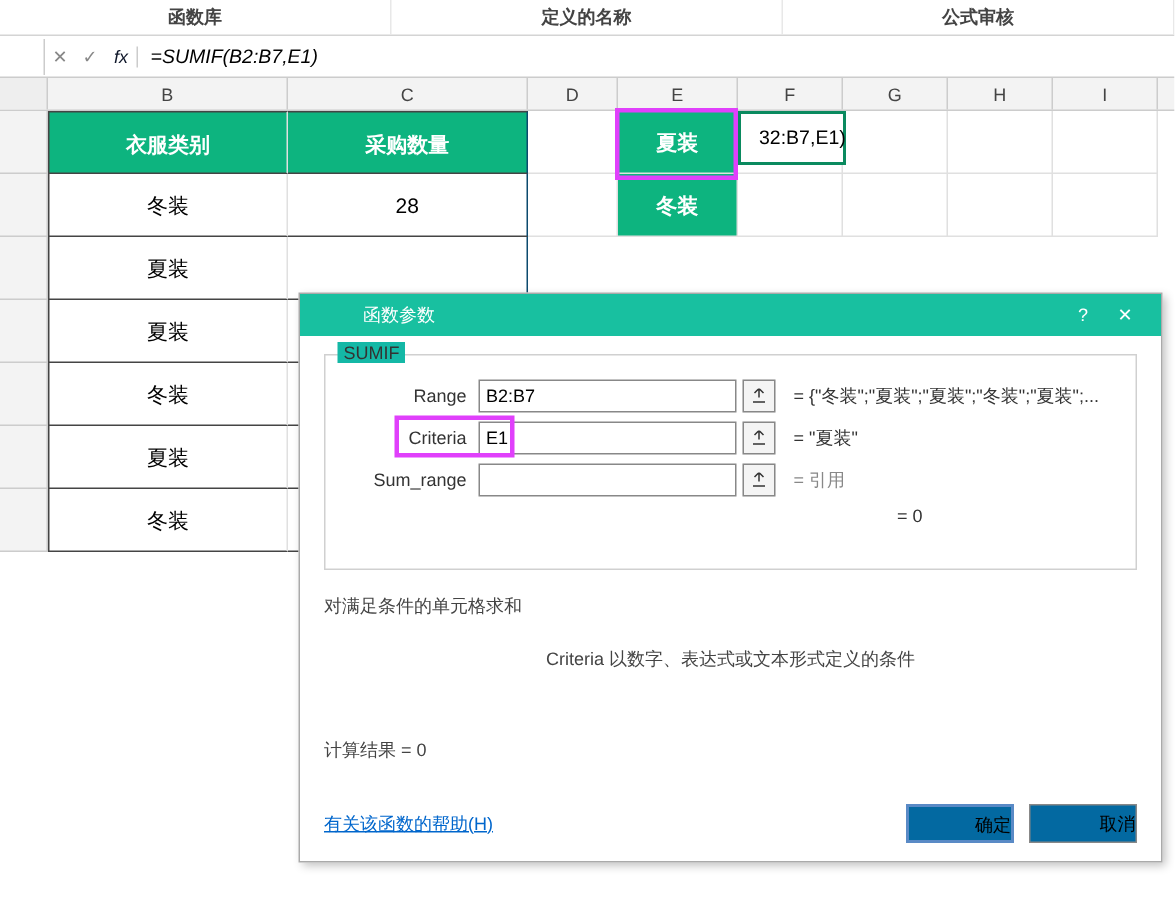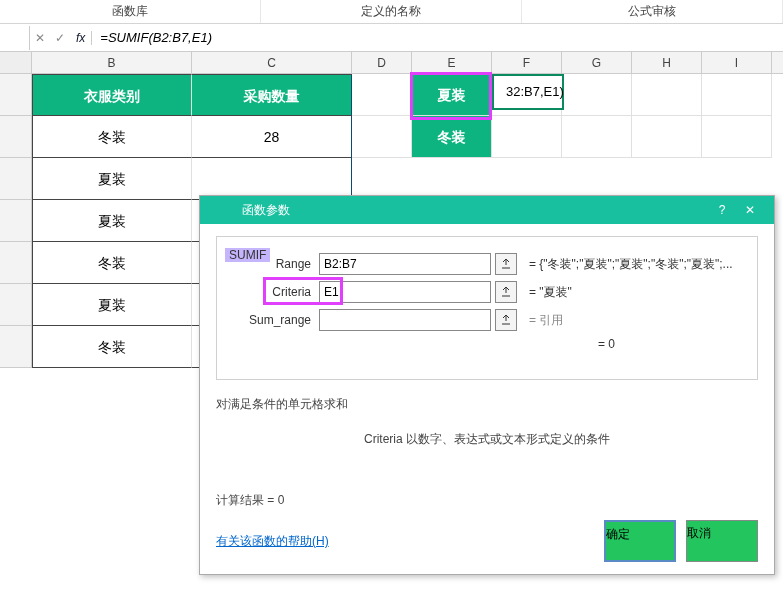--- a/index.html
+++ b/index.html
@@ -1,19 +1,19 @@
 <!DOCTYPE html>
 <html><head>
 <meta charset="utf-8">
 <style>
 * { box-sizing: border-box; margin: 0; padding: 0; font-family: "Microsoft YaHei", Arial, sans-serif; }
 body { background: #fff; width: 783px; height: 616px; position: relative; overflow: hidden; font-size: 12px; }
 
 
-.ribbon-groups { height: 24px; border-bottom: 1px solid #d4d4d4; display: flex; color: #444; }
+.ribbon-groups { height: 24px; border-bottom: 1px solid #d4d4d4; display: flex; color: #444; font-weight: bold; }
 .ribbon-group { flex: 1; text-align: center; line-height: 22px; border-right: 1px solid #e8e8e8; font-size: 12px; }
 
 
 .formula-bar { height: 28px; border-bottom: 1px solid #ccc; display: flex; align-items: center; }
 .namebox { width: 30px; height: 24px; border-right: 1px solid #ccc; }
 .fb-icon { width: 20px; height: 24px; display: flex; align-items: center; justify-content: center; color: #888; }
 .fx { font-style: italic; font-size: 12px; color: #0f172a; padding: 0 6px; border-right: 1px solid #ccc; }
 .formula-input { flex: 1; padding: 0 8px; font-size: 13px; color: #000; line-height: 24px; font-style: italic; }
 
 
@@ -47,39 +47,39 @@
 
 .f1-cell { position: absolute; border: 2px solid #0a8a5f; font-size: 13px; background: #fff; color: #000; padding-left: 12px; line-height: 32px; }
 
 
 .dialog { position: absolute; left: 199px; top: 195px; width: 576px; height: 380px; background: #fff; border: 1px solid #aaa; box-shadow: 2px 2px 6px rgba(0,0,0,.25); font-size: 12px; }
 .dlg-title { height: 28px; background: #18c0a0; color: #fff; display: flex; align-items: center; padding: 0 10px; }
 .dlg-title .ttl { flex: 1; padding-left: 32px; }
 .dlg-title .tbtn { width: 28px; text-align: center; cursor: pointer; }
 .dlg-body { padding: 12px 16px 0 16px; color: #333; }
 .group-box { border: 1px solid #d0d0d0; padding: 10px 12px 28px 12px; position: relative; }
-.group-box .legend { position: absolute; top: -9px; left: 8px; background: #c4b5fd; padding: 0 4px; margin-top: 20px; }
+.group-box .legend { position: absolute; top: -9px; left: 8px; background: #14b8a6; padding: 0 4px; }
 
 .arg-row { display: flex; align-items: center; margin-top: 6px; }
 .arg-label { width: 90px; text-align: right; padding-right: 8px; }
 .arg-input-wrap { display: flex; align-items: center; }
 .arg-input { width: 172px; height: 22px; border: 1px solid #888; padding: 0 4px; font-size: 12px; }
 .range-btn { width: 22px; height: 22px; border: 1px solid #888; margin-left: 4px; display: flex; align-items: center; justify-content: center; background: #f4f4f4; }
 .range-btn svg { width: 10px; height: 10px; }
 .arg-result { margin-left: 12px; color: #888; }
 .arg-result.val { color: #333; }
 .criteria-box { position: absolute; border: 3px solid #e040fb; pointer-events: none; }
 
 .desc { margin-top: 16px; color: #444; }
 .desc2 { margin-top: 18px; text-align: center; color: #444; }
 .calc-res { margin-top: 44px; color: #444; }
 .dlg-foot { position: absolute; bottom: 12px; left: 16px; right: 16px; display: flex; align-items: center; }
 .help-link { color: #0066cc; text-decoration: underline; }
 .dlg-foot .spacer { flex: 1; }
-.btn { width: 72px; height: 42px; border: 1px solid #888; background: #22c55e; margin-left: 10px; line-height: 24px; text-align: left; }
+.btn { width: 72px; height: 26px; border: 1px solid #888; background: #0369a1; margin-left: 10px; line-height: 24px; text-align: right; }
 .btn.primary { border: 2px solid #5a8ac6; }
 
 
 .wm { position: absolute; left: 290px; top: 234px; transform: rotate(-22deg); font-size: 34px; color: rgba(0,0,0,.06); font-weight: bold; letter-spacing: 2px; pointer-events: none; }
 </style>
 </head>
 <body>
 
 <div class="ribbon-groups">
   <div class="ribbon-group">函数库</div>

